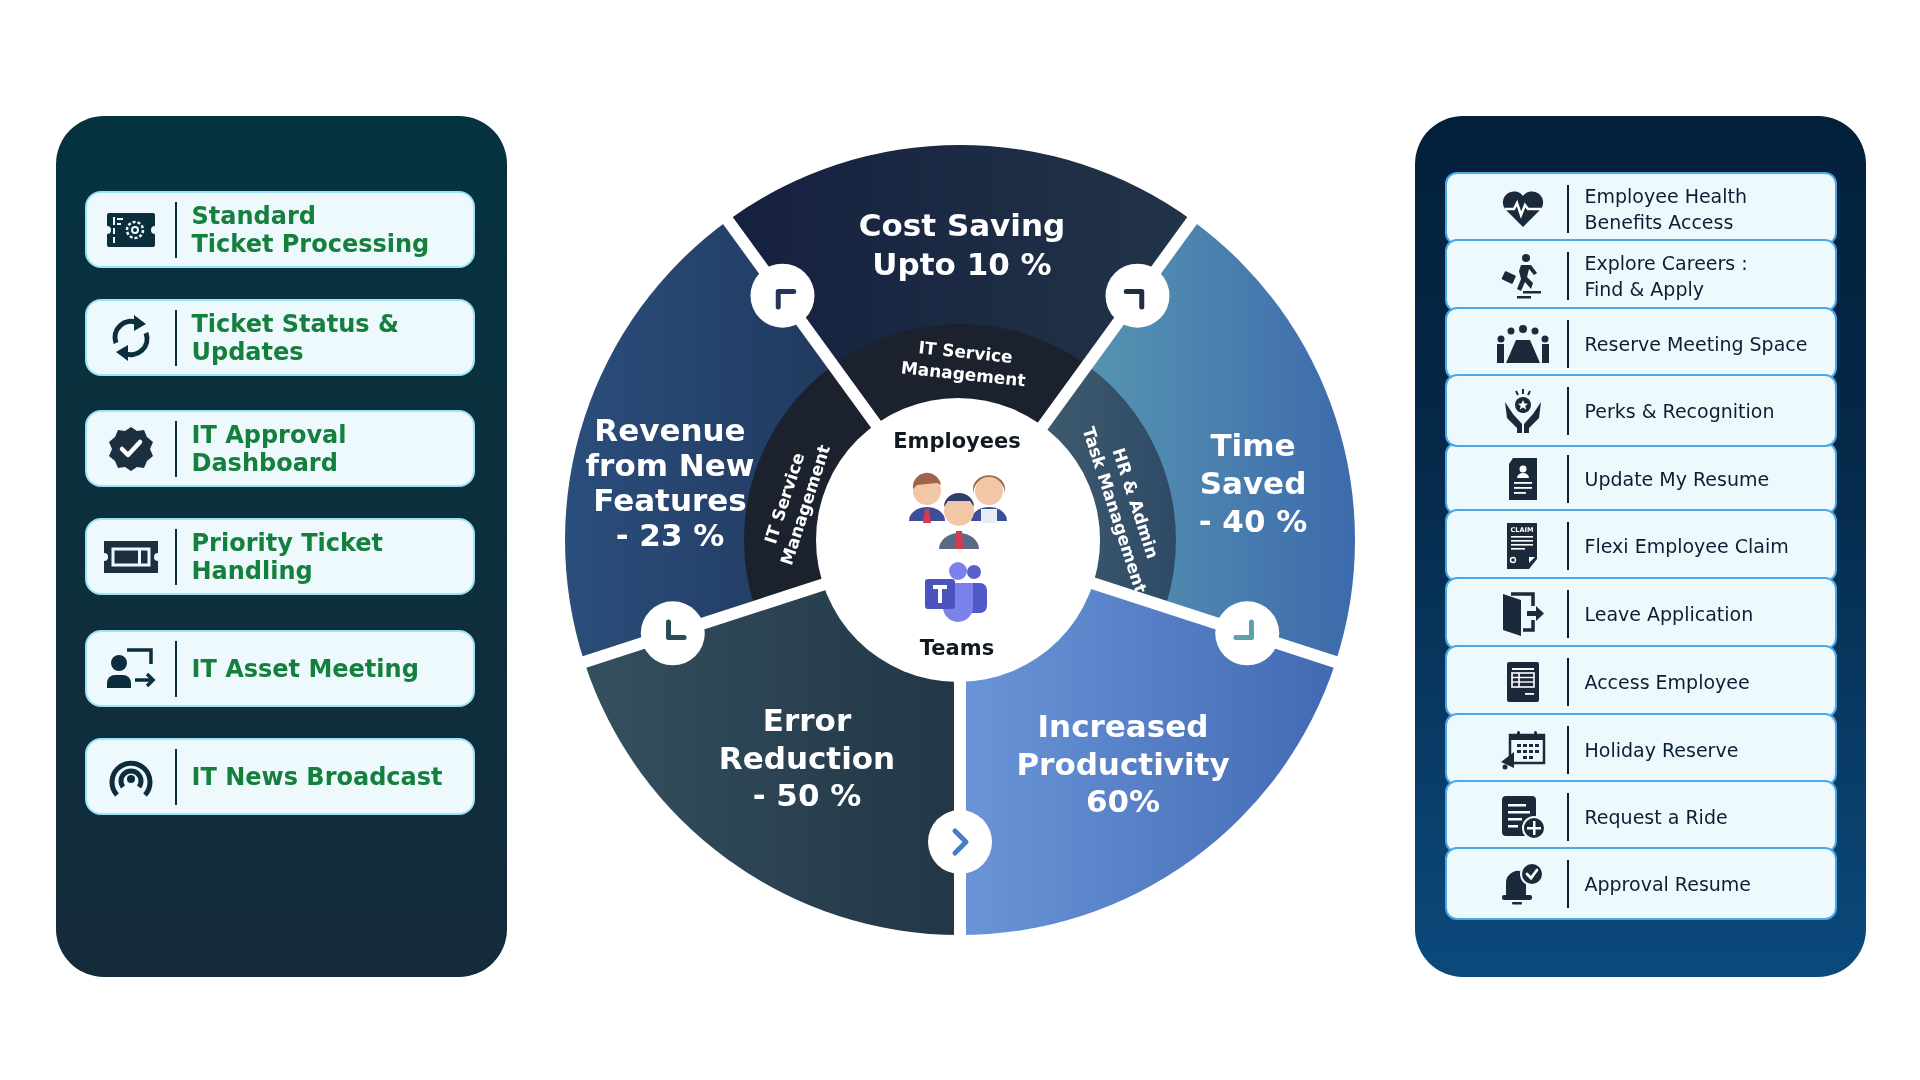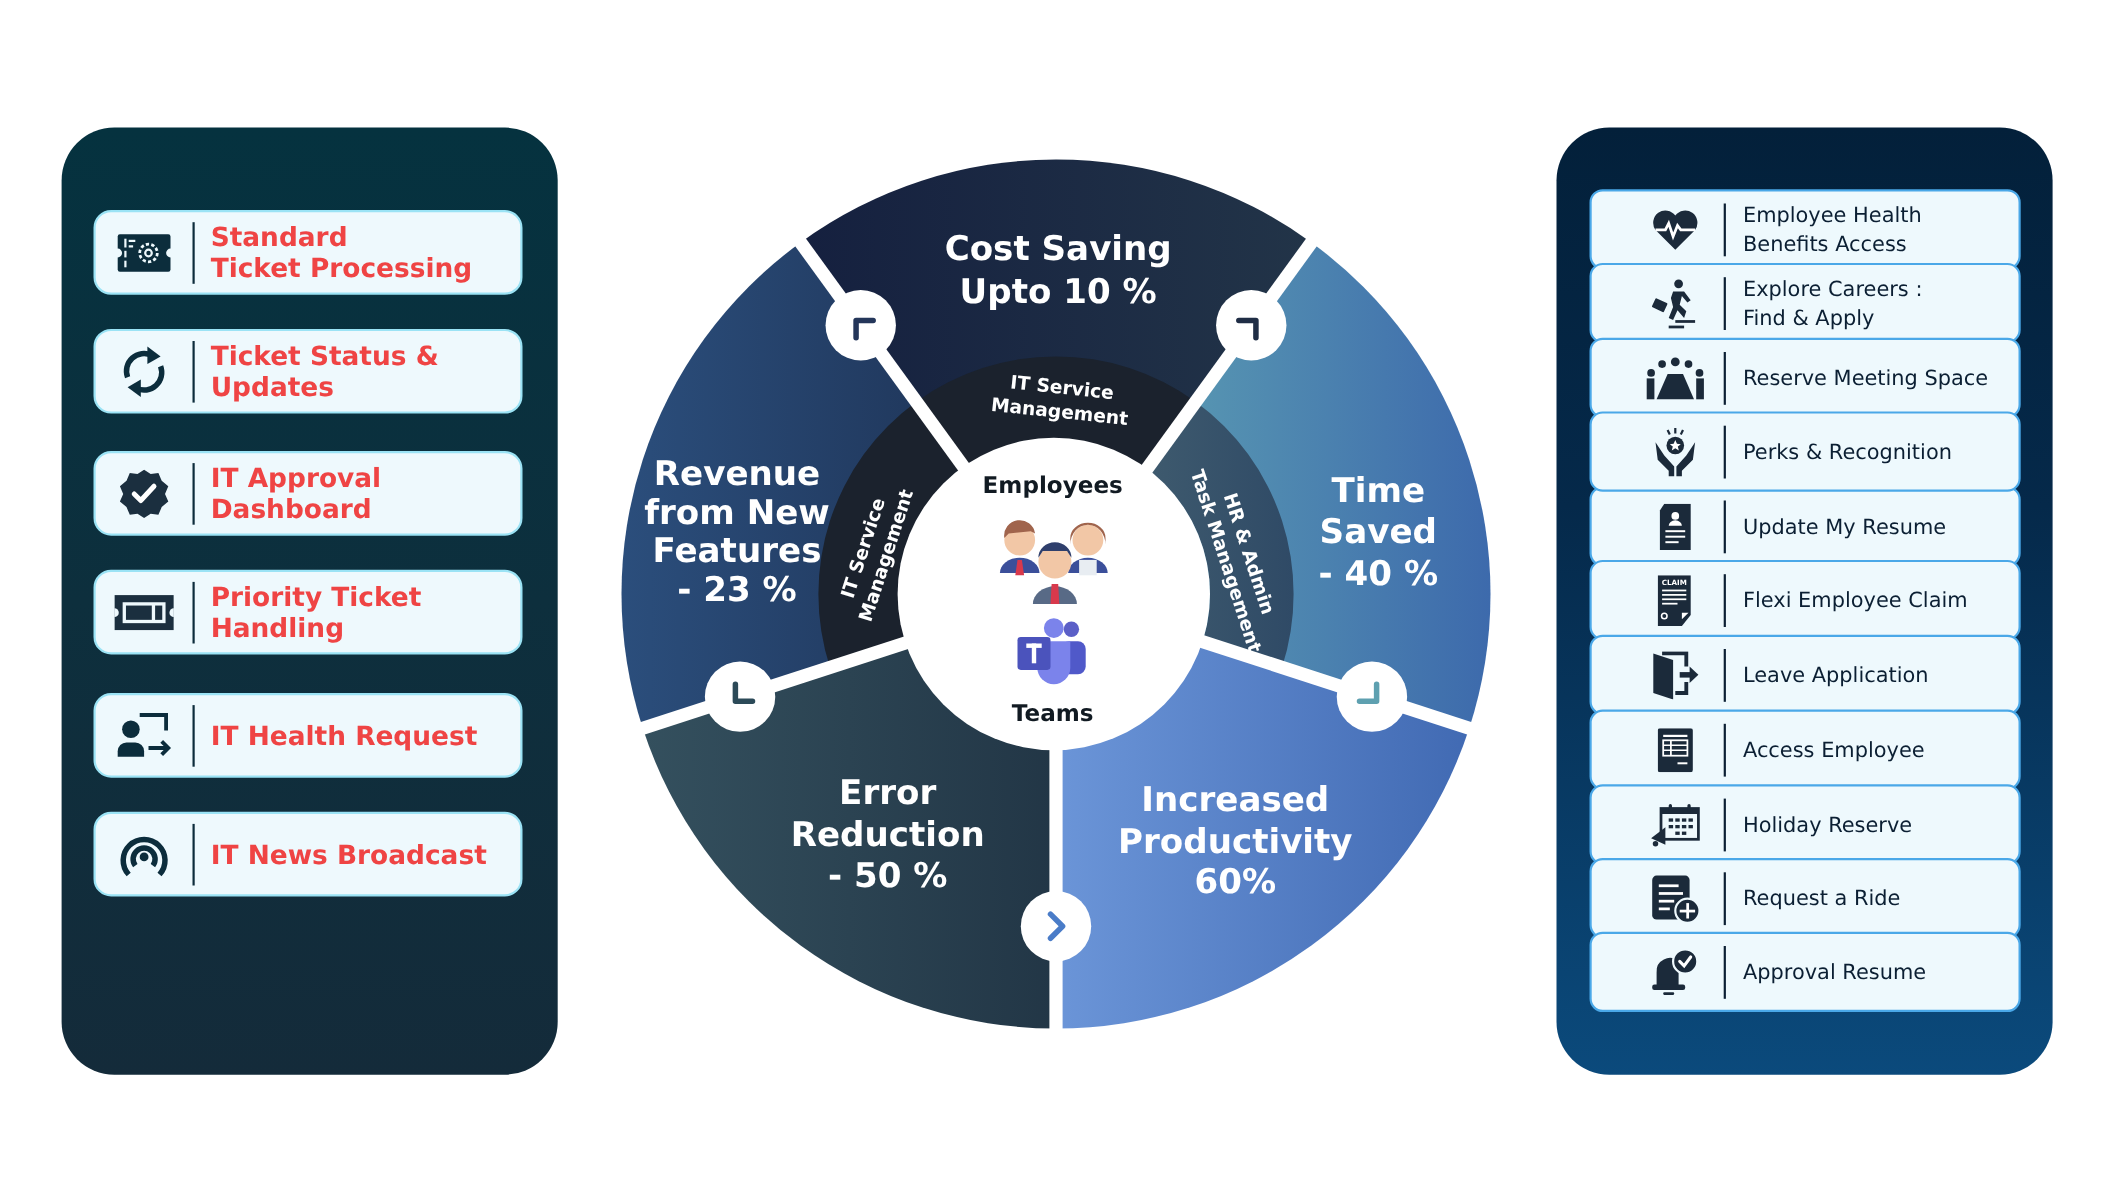--- a/index.html
+++ b/index.html
@@ -6,21 +6,21 @@
   body { width:1920px; height:1080px; background:#ffffff; position:relative; overflow:hidden;
          font-family:"DejaVu Sans", sans-serif; }
   .panel { position:absolute; top:116px; width:451px; height:861px; border-radius:48px; }
   #left-panel { left:56px; background:linear-gradient(180deg,#05323f 0%,#0d2f3d 50%,#142b3a 100%); }
   #right-panel { left:1415px; background:linear-gradient(180deg,#03203a 0%,#05294a 40%,#0b4a7c 100%); }
 
   .lcard { position:absolute; left:29px; width:390px; height:77px; background:#eef9fd;
            border:2px solid #9be3f5; border-radius:16px; box-sizing:border-box; display:flex; align-items:center; }
   .lcard .ico { width:88px; display:flex; justify-content:center; align-items:center; }
   .lcard .sep { width:1.5px; height:56px; background:#0c2c3b; }
-  .lcard .txt { padding-left:15px; font-size:24px; font-weight:bold; color:#ef4444; line-height:28px; white-space:pre-line; }
+  .lcard .txt { padding-left:15px; font-size:24px; font-weight:bold; color:#15803d; line-height:28px; white-space:pre-line; }
 
   .rcard { position:absolute; left:30px; width:392px; height:73px; background:#eef9fd;
            border:2px solid #4aa8e8; border-radius:12px; box-sizing:border-box; display:flex; align-items:center; }
   .rcard .ico { width:88px; display:flex; justify-content:center; align-items:center;padding-left:32px; }
   .rcard .sep { width:1.5px; height:48px; background:#0b1f33; }
   .rcard .txt { padding-left:16px; font-size:19px; color:#0b1f33; line-height:26px; white-space:pre-line; }
 
   #wheel { position:absolute; left:0; top:0; width:1920px; height:1080px; }
   .seg-label { fill:#ffffff; font-weight:bold; font-size:31px; text-anchor:middle; font-family:"DejaVu Sans", sans-serif; }
   .ring-label { fill:#ffffff; font-weight:bold; font-size:17px; font-family:"DejaVu Sans", sans-serif; }
@@ -91,21 +91,21 @@
     <div class="ico">
       <svg width="52" height="42" viewBox="0 0 52 42">
           <circle cx="14" cy="15" r="8" fill="#0c2d3c"></circle>
           <path d="M2 40 v-5 a8 8 0 0 1 8 -8 h8 a8 8 0 0 1 8 8 v5 z" fill="#0c2d3c"></path>
           <polyline points="22,2 46,2 46,16" fill="none" stroke="#0c2d3c" stroke-width="3.5"></polyline>
           <line x1="30" y1="32" x2="48" y2="32" stroke="#0c2d3c" stroke-width="3.5"></line>
           <polyline points="42,26 48,32 42,38" fill="none" stroke="#0c2d3c" stroke-width="3.5"></polyline>
         </svg>
     </div>
     <div class="sep"></div>
-    <div class="txt">IT Health Request</div>
+    <div class="txt">IT Asset Meeting</div>
   </div>
   <div class="lcard" style="top:622px">
     <div class="ico">
       <svg width="48" height="48" viewBox="0 0 48 48">
           <path d="M10 42 A19 19 0 1 1 38 42" fill="none" stroke="#0c2d3c" stroke-width="5"></path>
           <path d="M16 34 A10 10 0 1 1 32 34" fill="none" stroke="#0c2d3c" stroke-width="5"></path>
           <circle cx="24" cy="26" r="4" fill="#0c2d3c"></circle>
         </svg>
     </div>
     <div class="sep"></div>

